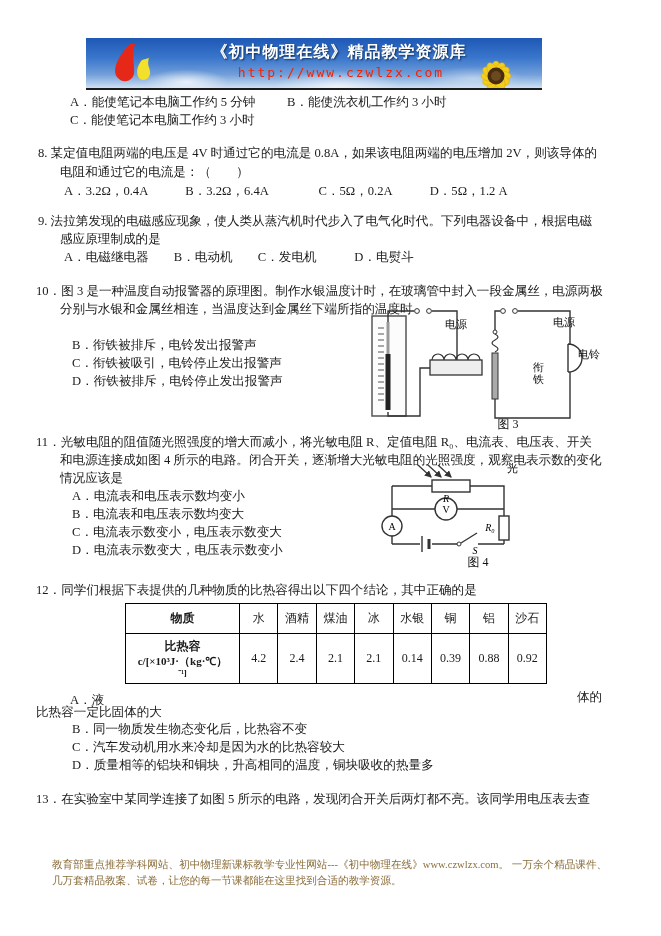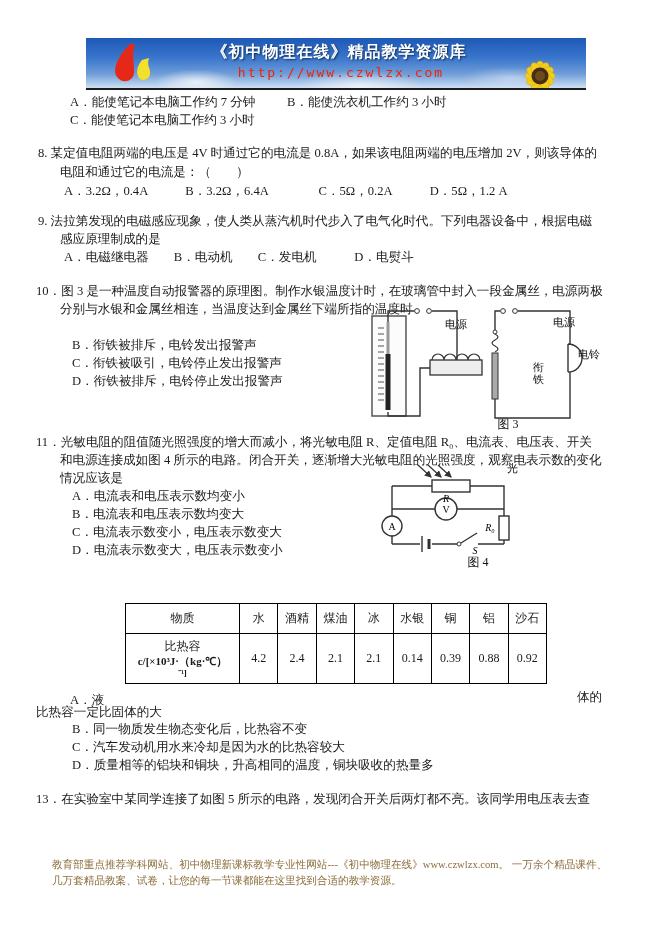--- a/index.html
+++ b/index.html
@@ -7,21 +7,21 @@
     position:relative; width:661px; height:936px; margin:0 auto;
     background:#ffffff; overflow:hidden;
     font-family:"Liberation Serif","DejaVu Serif",serif;
     color:#1a1a1a;
   }
   .ln { position:absolute; white-space:nowrap; font-size:12.6px; line-height:15px; }
   .opt { font-size:12.6px; }
 
   
   .banner {
-    position:absolute; left:86px; top:38px; width:500px; height:50px;
+    position:absolute; left:86px; top:38px; width:456px; height:50px;
     background:
       radial-gradient(60px 18px at 22% 88%, rgba(255,255,255,.75), rgba(255,255,255,0) 70%),
       radial-gradient(90px 22px at 55% 96%, rgba(255,255,255,.65), rgba(255,255,255,0) 70%),
       radial-gradient(70px 16px at 85% 80%, rgba(255,255,255,.4), rgba(255,255,255,0) 70%),
       linear-gradient(180deg,#1d59b5 0%,#3a76cc 40%,#6f9dd8 72%,#cfe0f3 100%);
     border-bottom:2px solid #1b1b1b;
     overflow:hidden;
   }
   .banner-title {
     position:absolute; left:98px; top:4px; width:310px; text-align:center;
@@ -52,21 +52,21 @@
     border-collapse:collapse; table-layout:fixed;
     font-family:"Liberation Serif",serif;
   }
   .sh-table td {
     border:1.5px solid #000; text-align:center; vertical-align:middle;
     font-size:12px; padding:0;
   }
   .sh-table .c1 { width:113px; }
   .sh-table tr.r1 td { height:29px; }
   .sh-table tr.r2 td { height:49px;margin-top:45px; }
-  .sh-table .bold { font-weight:normal; }
+  .sh-table .bold { font-weight:bold; }
   .sh-table .unit { font-weight:bold; font-size:11px; line-height:12px;text-align:center; }
   .sh-table .sup { font-size:9px; vertical-align:super; }
 
   
   .footer-ln {
     position:absolute; white-space:nowrap; font-size:10.6px; line-height:16px;
     color:#8a6d3b; font-family:"Liberation Serif",serif;
   }
   svg { display:block; }
 </style>
@@ -91,21 +91,21 @@
           <ellipse rx="6" ry="15" transform="rotate(90)"></ellipse>
           <ellipse rx="6" ry="15" transform="rotate(120)"></ellipse>
           <ellipse rx="6" ry="15" transform="rotate(150)"></ellipse>
         </g>
         <circle r="8.5" fill="#4a2c10"></circle>
         <circle r="5" fill="#6b4a1e"></circle>
       </g>
     </svg>
   </div>
 
-  <div class="ln opt" style="left:70px;top:95px">A．能使笔记本电脑工作约 7 分钟</div>
+  <div class="ln opt" style="left:70px;top:95px">A．能使笔记本电脑工作约 5 分钟</div>
   <div class="ln opt" style="left:287px;top:95px">B．能使洗衣机工作约 3 小时</div>
   <div class="ln opt" style="left:70px;top:113px">C．能使笔记本电脑工作约 3 小时</div>
 
   <div class="ln" style="left:38px;top:146px">8. 某定值电阻两端的电压是 4V 时通过它的电流是 0.8A，如果该电阻两端的电压增加 2V，则该导体的</div>
   <div class="ln" style="left:60px;top:165px">电阻和通过它的电流是：（　　）</div>
   <div class="ln opt" style="left:64px;top:184px">A．3.2Ω，0.4A　　　B．3.2Ω，6.4A　　　　C．5Ω，0.2A　　　D．5Ω，1.2 A</div>
 
   <div class="ln" style="left:38px;top:214px">9. 法拉第发现的电磁感应现象，使人类从蒸汽机时代步入了电气化时代。下列电器设备中，根据电磁</div>
   <div class="ln" style="left:60px;top:232px">感应原理制成的是</div>
   <div class="ln opt" style="left:64px;top:250px">A．电磁继电器　　B．电动机　　C．发电机　　　D．电熨斗</div>
@@ -190,20 +190,21 @@
       <text x="74" y="40" text-anchor="middle" font-size="10" font-style="italic" font-family="Liberation Serif,serif">R</text>
       <text x="74" y="51" text-anchor="middle" font-size="10" font-family="Liberation Serif,serif">V</text>
       <text x="20" y="68" text-anchor="middle" font-size="10" font-family="Liberation Serif,serif">A</text>
       <text x="118" y="69" text-anchor="middle" font-size="10" font-style="italic" font-family="Liberation Serif,serif">R₀</text>
       <text x="103" y="92" text-anchor="middle" font-size="10" font-style="italic" font-family="Liberation Serif,serif">S</text>
     </svg>
     <span class="lbl" style="left:104px;top:0px">光</span>
     <span class="lbl cap" style="left:30px;top:94px;width:90px">图 4</span>
   </div>
 
+  <div class="ln" style="left:36px;top:583px">12．同学们根据下表提供的几种物质的比热容得出以下四个结论，其中正确的是</div>
 
   <table class="sh-table">
     <tbody>
         <tr class="r1">
       <td class="c1 bold">物质</td>
       <td>水</td>
       <td>酒精</td>
       <td>煤油</td>
       <td>冰</td>
       <td>水银</td>

